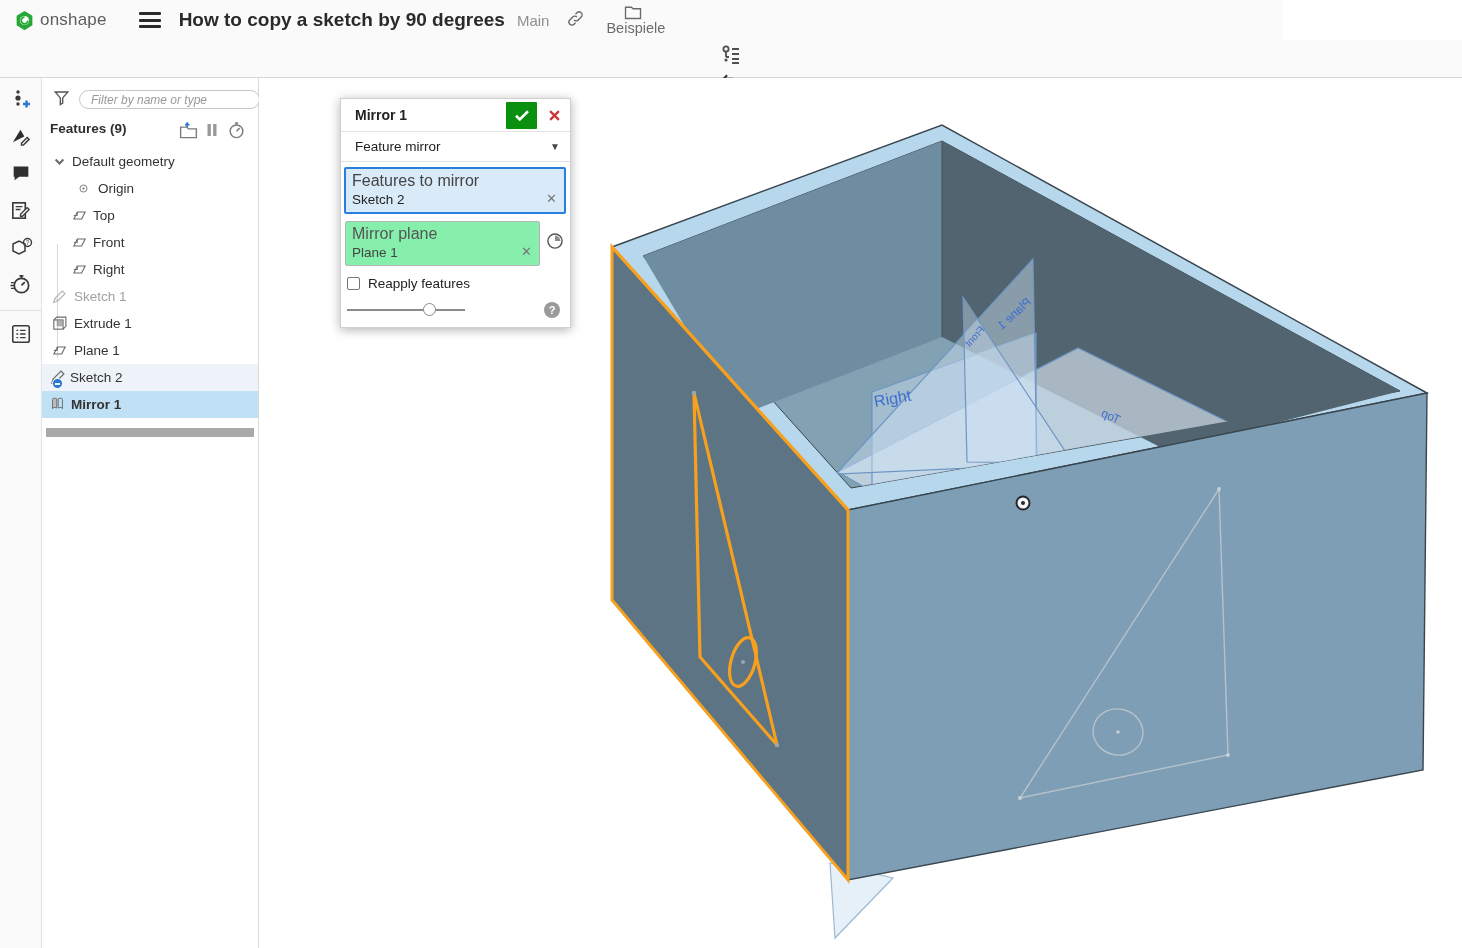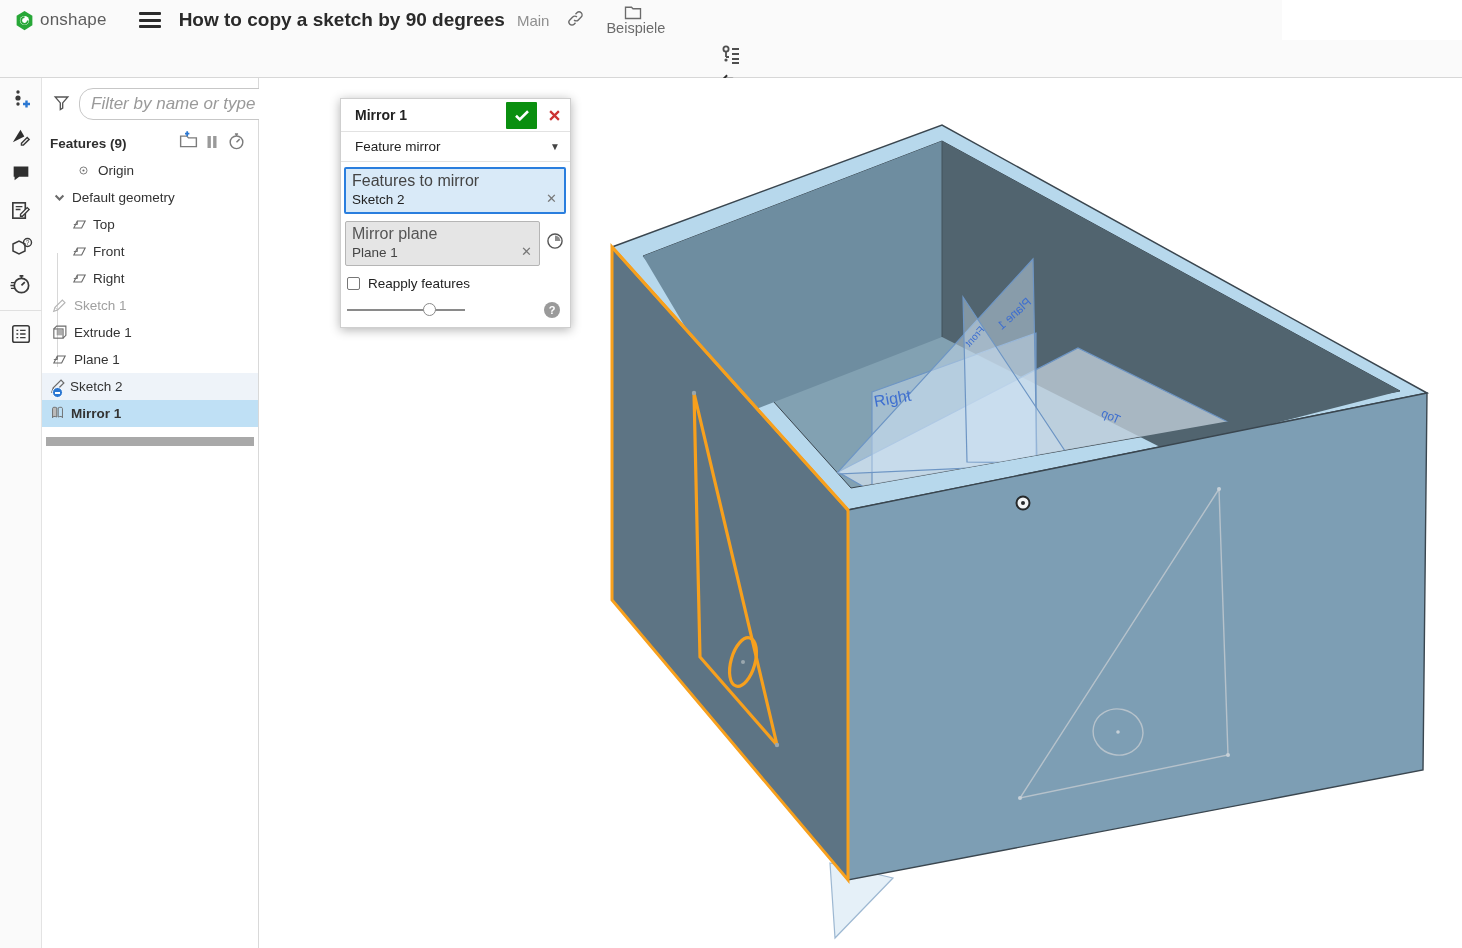--- a/index.html
+++ b/index.html
@@ -42,25 +42,25 @@
     border-right:1px solid #e3e3e3; display:flex; flex-direction:column; align-items:center; padding-top:6px; }
   .rail-ic { width:30px; height:30px; margin-bottom:7px; display:flex; align-items:center;
     justify-content:center; color:#3a3a3a; cursor:pointer; }
   .rail-sep { width:42px; height:1px; background:#e0e0e0; margin:4px 0 8px 0; }
 
   
   .panel { position:absolute; left:42px; top:78px; bottom:0; width:217px; background:#ffffff;
     border-right:1px solid #d9d9d9; }
   .filter-row { display:flex; align-items:center; padding:10px 10px 6px 10px; }
   .filter-funnel { color:#555; margin-right:8px; }
-  .filter-input { flex:1; height:32px; border:1px solid #c7c7c7; border-radius:14px;
-    padding:0 11px; font-size:17px; font-style:italic; color:#555; outline:none;
+  .filter-input { flex:1; height:19px; border:1px solid #c7c7c7; border-radius:14px;
+    padding:0 11px; font-size:12px; font-style:italic; color:#555; outline:none;
     font-family:"Liberation Sans", sans-serif; background:#fff; }
   .filter-input::placeholder { color:#9a9a9a; font-style:italic; }
-  .feat-head { display:flex; align-items:flex-end; padding:4px 10px 6px 8px; }
+  .feat-head { display:flex; align-items:flex-start; padding:4px 10px 6px 8px; }
   .feat-title { font-size:13.5px; font-weight:bold; color:#2e2e2e; flex:1; }
   .feat-head .hic { width:24px; display:flex; justify-content:center; color:#7c7c7c; cursor:pointer; }
   .tree { position:relative; }
   .trow { display:flex; align-items:center; height:27px; font-size:13.5px; color:#333;
     cursor:pointer; position:relative; }
   .trow .tic { width:18px; display:flex; justify-content:center; align-items:center; color:#6b6b6b; }
   .trow.muted { color:#a0a0a0; }
   .trow.muted .tic { color:#b5b5b5; }
   .trow.sel-soft { background:#eef3f9; }
   .trow.sel-strong { background:#bfe0f5; font-weight:bold; }
@@ -87,21 +87,21 @@
   .dlg-cancel { width:26px; height:27px; display:flex; align-items:center; justify-content:center;
     color:#c33; font-weight:bold; font-size:17px; cursor:pointer; margin-right:3px; }
   .dlg-select { display:flex; align-items:center; height:30px; padding:0 10px 0 14px;
     border-bottom:1px solid #e2e2e2; cursor:pointer; }
   .dlg-select-val { flex:1; color:#222; }
   .dlg-caret { color:#444; font-size:10px; }
   .fieldbox { margin:5px 4px 0 3px; border:2px solid #2a7ede; background:#d9eaf8;
     border-radius:2px; padding:3px 6px 5px 6px; position:relative; }
   .fieldbox .flabel { font-size:16px; color:#444; }
   .fieldbox .fval { font-size:13.5px; color:#222; margin-top:2px; }
-  .fieldbox.plain { border:1px solid #b5b5b5; background:#e5e5e5; margin:7px 30px 0 4px; }
+  .fieldbox.plain { border:1px solid #b5b5b5; background:#86efac; margin:7px 30px 0 4px; }
   .fieldbox.plain .flabel { color:#555; }
   .fieldbox.plain .fval { color:#444; }
   .fx { position:absolute; right:7px; bottom:6px; color:#777; font-size:13px; cursor:pointer; }
   .mate-ic { position:absolute; right:5px; top:132px; color:#555; cursor:pointer; }
   .chk-row { display:flex; align-items:center; margin:10px 0 0 6px; cursor:pointer; }
   .chk { width:13px; height:13px; border:1px solid #767676; border-radius:2px; background:#fff; }
   .chk-label { margin-left:8px; color:#222; }
   .slider-row { position:relative; height:34px; margin:2px 8px 0 6px; }
   .slider-track { position:absolute; left:0; top:16px; width:118px; height:2px; background:#8a8a8a; }
   .slider-handle { position:absolute; left:76px; top:10px; width:13px; height:13px; background:#fff;
@@ -610,35 +610,35 @@
           </svg>
         </span>
       <span class="hic">
           <svg width="19" height="19">
             <use href="#s-stopw2"></use>
           </svg>
         </span>
     </div>
     <div class="tree">
       <div class="tree-guide"></div>
+      <div class="trow" style="padding-left:8px">
+        <span class="tic chev-ic">
+            <svg width="13" height="13">
+              <use href="#s-chev"></use>
+            </svg>
+          </span>
+        <span style="margin-left:4px">Default geometry</span>
+      </div>
       <div class="trow" style="padding-left:32px">
         <span class="tic">
             <svg width="13" height="13">
               <use href="#s-origin"></use>
             </svg>
           </span>
         <span style="margin-left:6px">Origin</span>
-      </div>
-      <div class="trow" style="padding-left:8px">
-        <span class="tic chev-ic">
-            <svg width="13" height="13">
-              <use href="#s-chev"></use>
-            </svg>
-          </span>
-        <span style="margin-left:4px">Default geometry</span>
       </div>
       <div class="trow" style="padding-left:28px">
         <span class="tic">
             <svg width="17" height="17">
               <use href="#s-tplane"></use>
             </svg>
           </span>
         <span style="margin-left:5px">Top</span>
       </div>
       <div class="trow" style="padding-left:28px">

